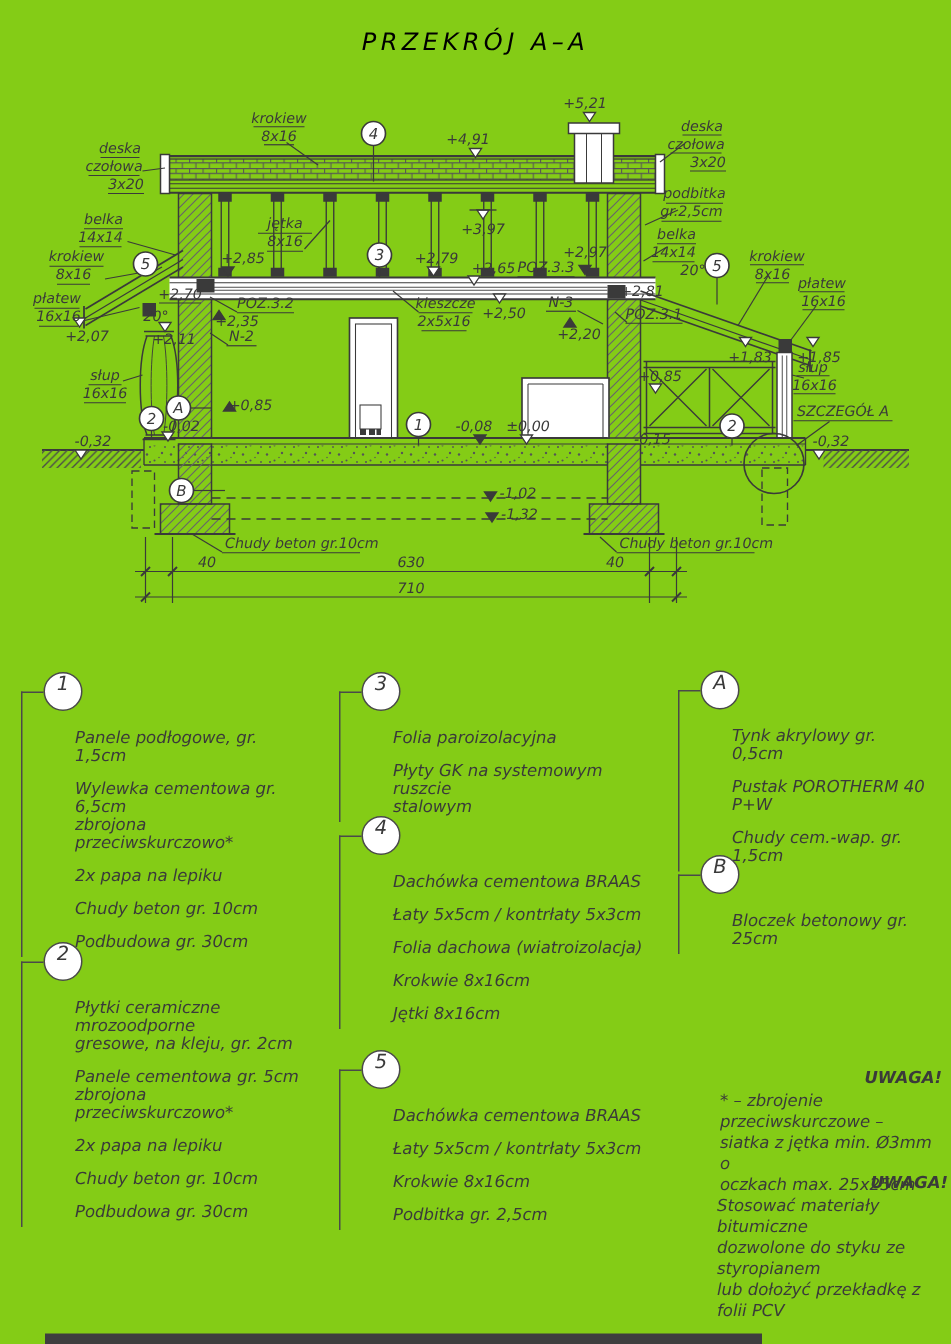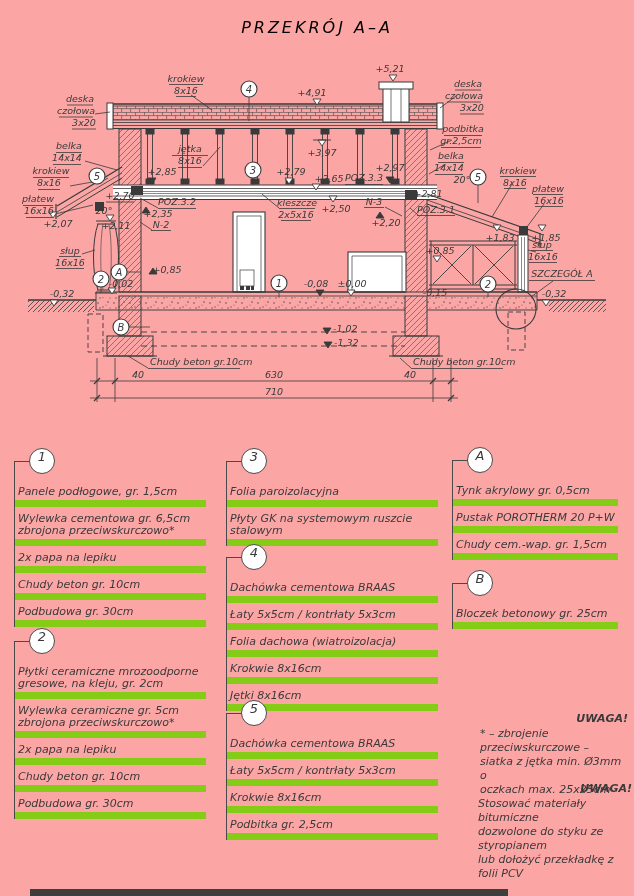--- a/index.html
+++ b/index.html
@@ -1,33 +1,33 @@
 <!DOCTYPE html>
 <html><head>
 <meta charset="utf-8">
 <style>
   html,body{margin:0;padding:0;background:#e8e8e8;}
-  #page{position:relative;width:634px;height:896px;background:#fca5a5;overflow:hidden;
+  #page{position:relative;width:634px;height:896px;background:#84cc16;overflow:hidden;
         font-family:"DejaVu Sans",sans-serif;color:#3a3a3a;}
   svg{position:absolute;left:0;top:0;}
   
   .t{font:italic 9.5px "DejaVu Sans",sans-serif;fill:#3a3a3a;}
   .tm{text-anchor:middle;}
   .big{font:italic 16px "DejaVu Sans",sans-serif;letter-spacing:3px;}
   .cn{font:italic 10px "DejaVu Sans",sans-serif;text-anchor:middle;fill:#3a3a3a;}
   
   .lg{position:absolute;}
   .lg::before{content:'';position:absolute;left:0;top:13px;width:15px;height:1px;background:#4a4a4a;}
   .lg::after{content:'';position:absolute;left:0;top:13px;width:1px;height:calc(100% - 13px);background:#4a4a4a;}
   .badge{position:relative;margin-left:15px;width:24px;height:24px;border:1.2px solid #4a4a4a;
          border-radius:50%;background:#fff;text-align:center;line-height:24px;
          font:italic 13px "DejaVu Sans",sans-serif;z-index:2;}
   .items{margin-top:6px;}
-  .lg-item{border-bottom:7px solid #84cc16;padding:6px 0 2px 4px;
-           font:italic 11px "DejaVu Sans",sans-serif;line-height:12px;}
+  .lg-item{border-bottom:2px solid #84cc16;padding:6px 0 2px 4px;
+           font:italic 11px "DejaVu Sans",sans-serif;line-height:12px;margin-left:32px;}
   .lg-item span{display:block;}
   .note{position:absolute;font:italic 11px "DejaVu Sans",sans-serif;line-height:14px;}
   .note .nt{display:block;margin-bottom:1px;text-align:right;}
   .note span{display:block;margin-left:28px;}
   .scanbar{position:absolute;left:30px;top:889px;width:478px;height:7px;background:#3e3e3e;}
 </style>
 </head>
 <body>
 
 <div id="page">
@@ -430,21 +430,21 @@
 </div>
 
 <div class="lg" style="left:14px;top:628px;width:192px">
   <div class="badge"><span>2</span></div>
   <div class="items">
     <div class="lg-item">
           <span>Płytki ceramiczne mrozoodporne</span>
           <span>gresowe, na kleju, gr. 2cm</span>
         </div>
     <div class="lg-item">
-          <span>Wylewka ceramiczne gr. 5cm</span>
+          <span>Panele cementowa gr. 5cm</span>
           <span>zbrojona przeciwskurczowo*</span>
         </div>
     <div class="lg-item">
           <span>2x papa na lepiku</span>
         </div>
     <div class="lg-item">
           <span>Chudy beton gr. 10cm</span>
         </div>
     <div class="lg-item">
           <span>Podbudowa gr. 30cm</span>
@@ -504,21 +504,21 @@
   </div>
 </div>
 
 <div class="lg" style="left:452px;top:447px;width:166px">
   <div class="badge"><span>A</span></div>
   <div class="items">
     <div class="lg-item">
           <span>Tynk akrylowy gr. 0,5cm</span>
         </div>
     <div class="lg-item">
-          <span>Pustak POROTHERM 20 P+W</span>
+          <span>Pustak POROTHERM 40 P+W</span>
         </div>
     <div class="lg-item">
           <span>Chudy cem.-wap. gr. 1,5cm</span>
         </div>
   </div>
 </div>
 
 <div class="lg" style="left:452px;top:570px;width:166px">
   <div class="badge"><span>B</span></div>
   <div class="items">

